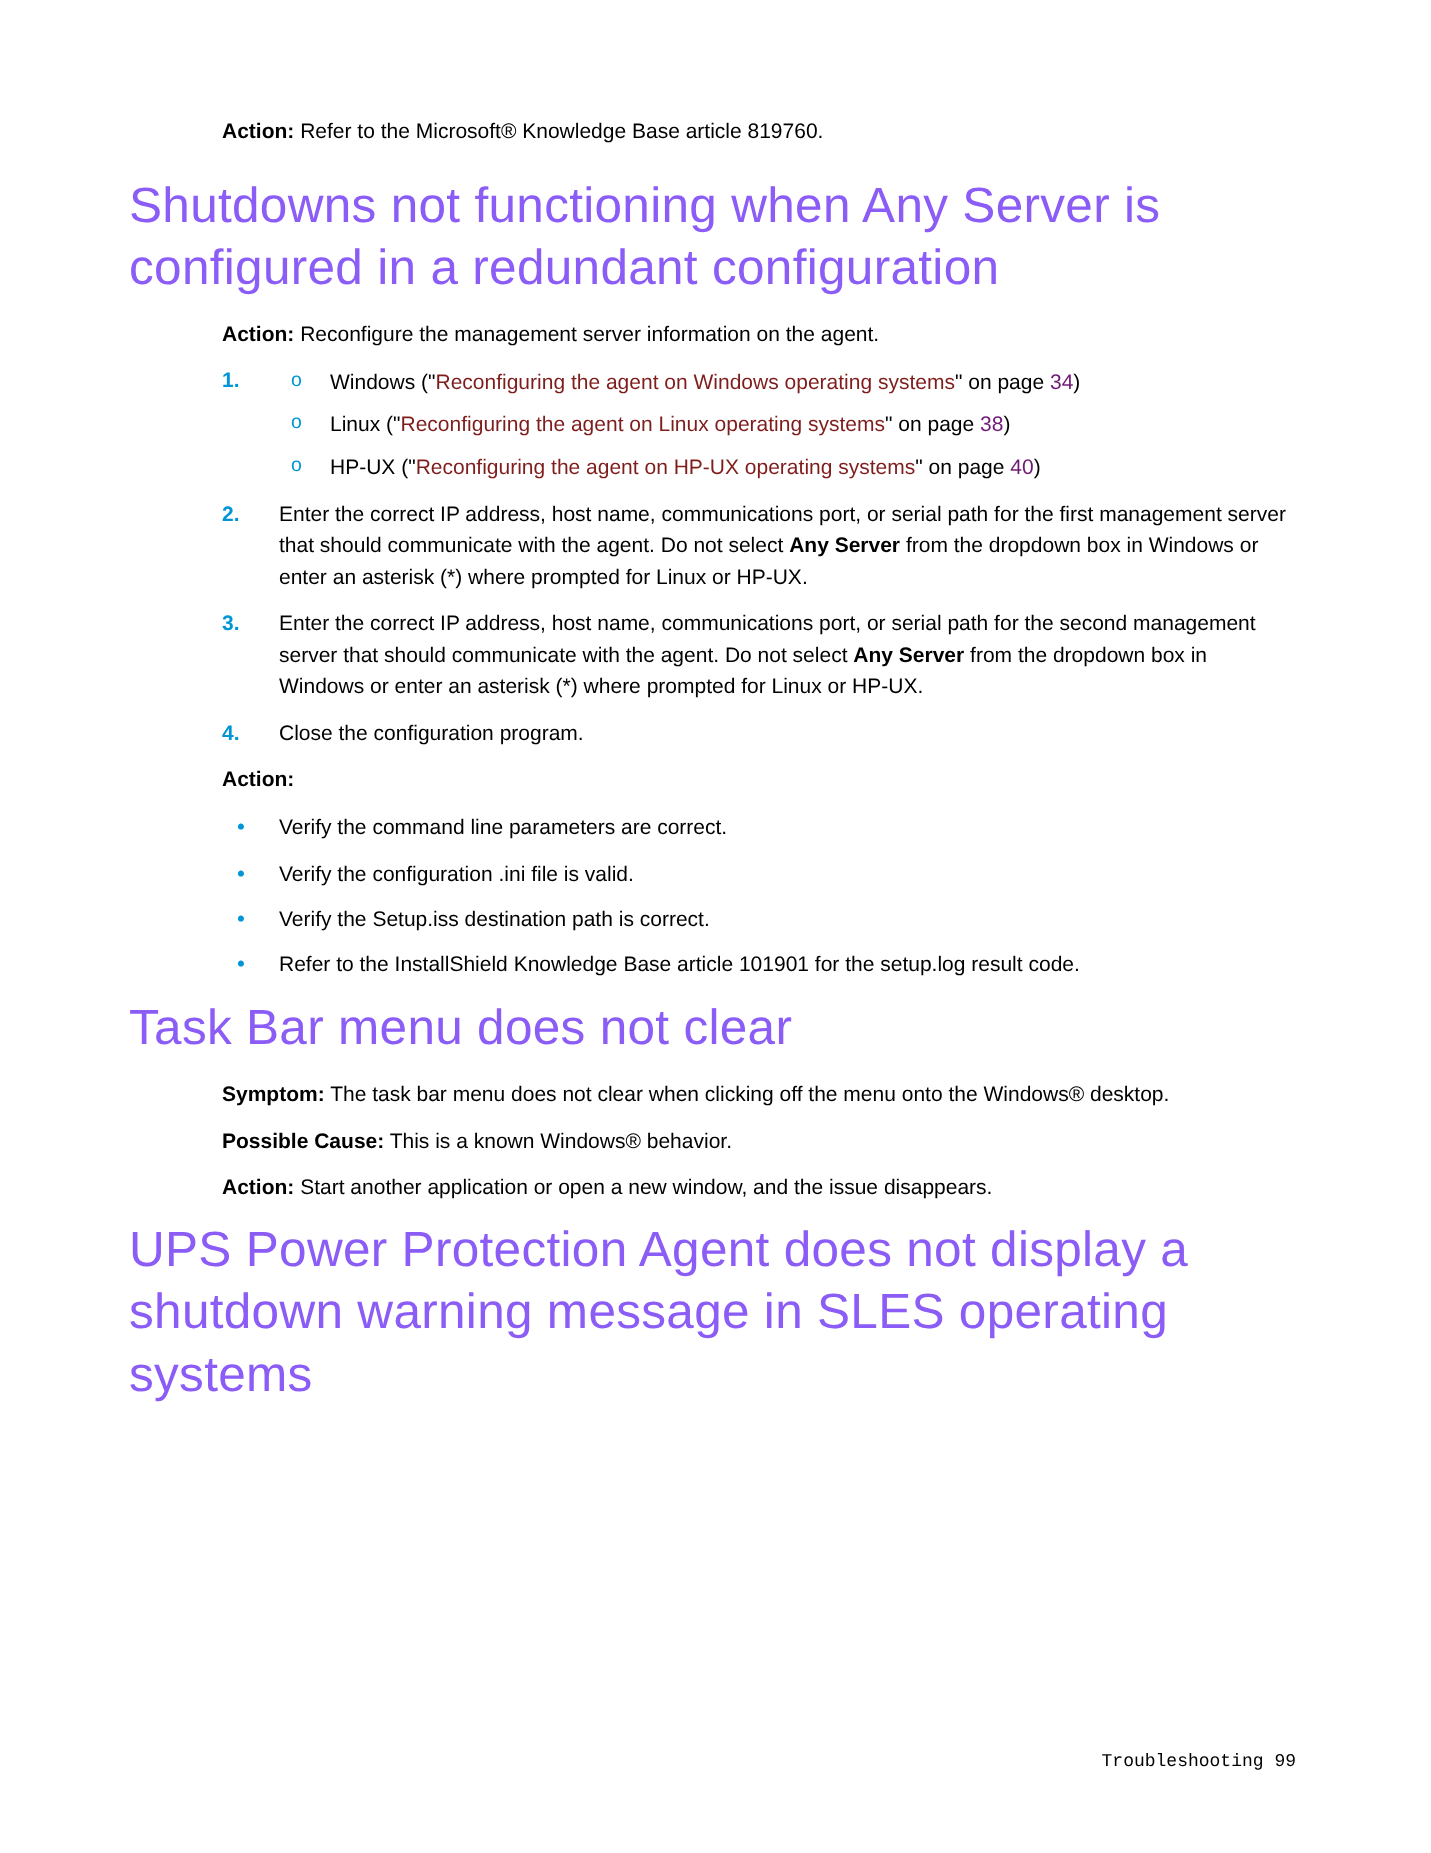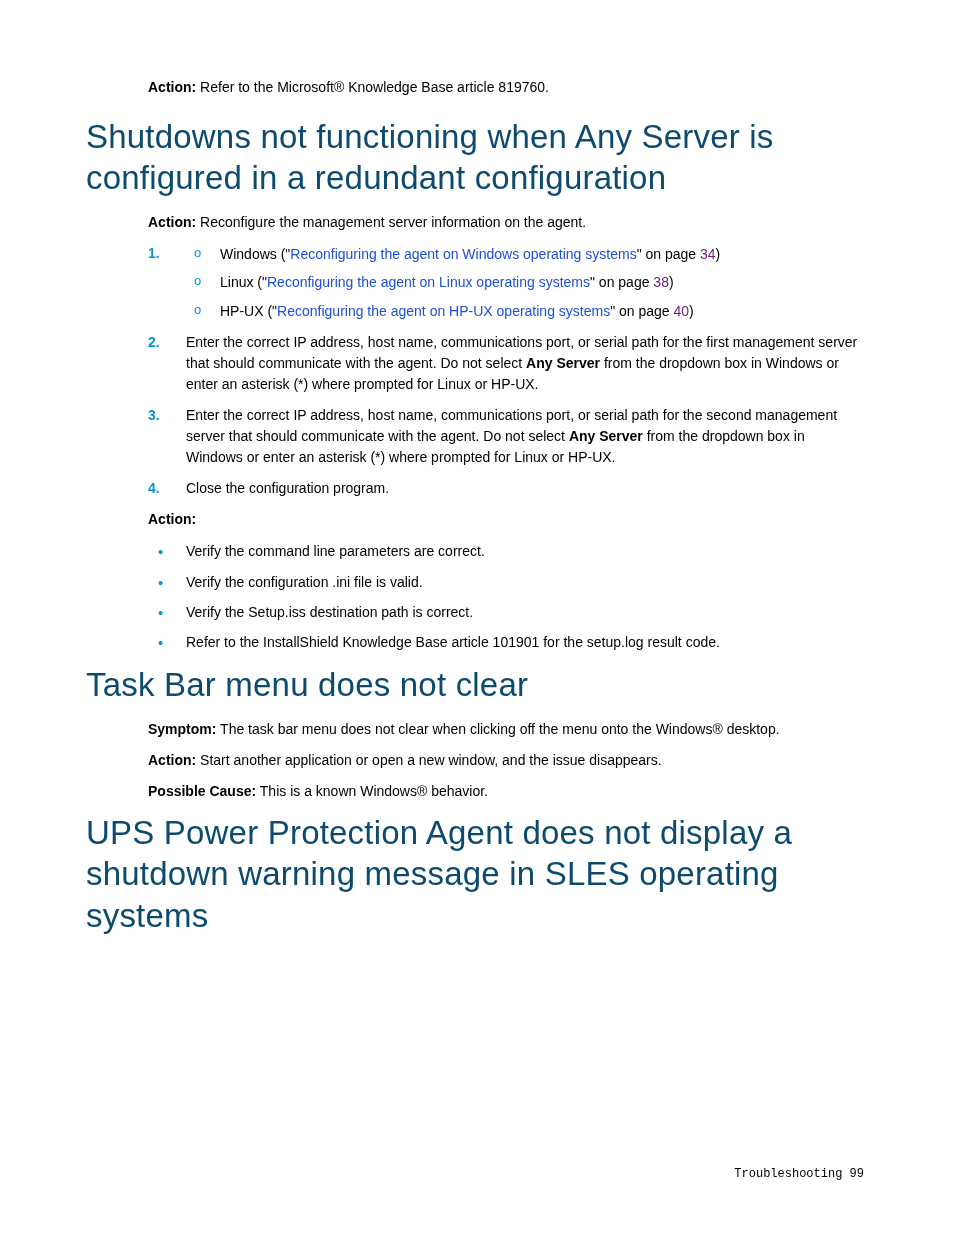--- a/index.html
+++ b/index.html
@@ -18,21 +18,21 @@
   }
   .top-action {
     margin-left: 62px;
     font-size: 14px;
     line-height: 1.4;
     margin-bottom: 18px;
   }
   h1.section {
     font-family: Futura, "Century Gothic", "Trebuchet MS", Arial, sans-serif;
     font-weight: 300;
-    color: #0c4a6e;
+    color: #8b5cf6;
     font-size: 33px;
     line-height: 1.25;
     margin: 10px 0 14px 0;
     letter-spacing: 0.2px;
   }
   .body-text {
     margin-left: 62px;
     font-size: 14px;
     line-height: 1.5;
   }
@@ -88,21 +88,21 @@
     line-height: 1.6;
   }
   ul.bullets > li > .dot {
     position: absolute;
     left: 10px;
     top: 0;
     color: #0096d6;
     font-size: 15px;
   }
   b { font-weight: bold; }
-  .link { color: #1d4ed8; }
+  .link { color: #7f1d1d; }
   .pnum { color: #701a75; }
   .footer {
     position: absolute;
     bottom: 54px;
     right: 90px;
     font-size: 12px;
     color: #000;
     font-family: Liberation Mono, monospace;
   }
 </style>
@@ -168,24 +168,24 @@
     </ul>
   </div>
 
   <h1 class="section">Task Bar menu does not clear</h1>
 
   <div class="body-text">
     <div class="para">
       <b>Symptom:</b><span> The task bar menu does not clear when clicking off the menu onto the Windows® desktop.</span>
     </div>
     <div class="para">
-      <b>Action:</b><span> Start another application or open a new window, and the issue disappears.</span>
+      <b>Possible Cause:</b><span> This is a known Windows® behavior.</span>
     </div>
     <div class="para">
-      <b>Possible Cause:</b><span> This is a known Windows® behavior.</span>
+      <b>Action:</b><span> Start another application or open a new window, and the issue disappears.</span>
     </div>
   </div>
 
   <h1 class="section">UPS Power Protection Agent does not display a shutdown warning message in SLES operating systems</h1>
 
 
   <div class="footer">
     <span>Troubleshooting</span><span>   </span><span>99</span>
   </div>
 

